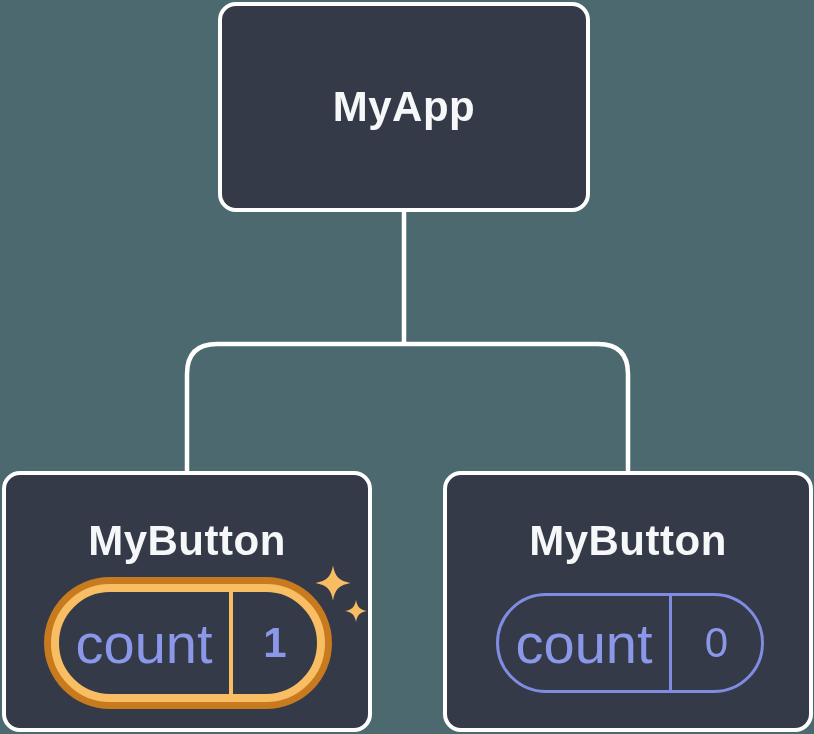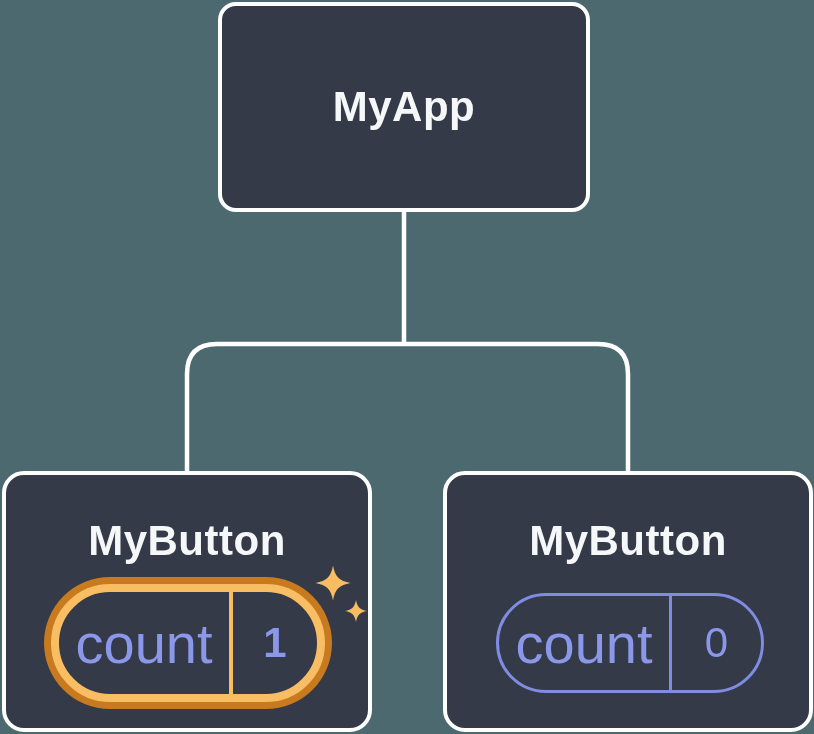--- a/index.html
+++ b/index.html
@@ -22,21 +22,21 @@
     box-sizing: border-box;
     background: #343A47;
     border: 4px solid #FFFFFF;
     border-radius: 18px;
   }
   .node-root {
     left: 218px; top: 2px;
     width: 372px; height: 210px;
     display: flex; align-items: center; justify-content: center;
   }
-  .node-child { top: 471px; width: 370px; height: 261px; border-radius: 22px; }
+  .node-child { top: 471px; width: 370px; height: 261px; }
   .node-child.left  { left: 2px; }
   .node-child.right { left: 443px; }
   .node-title {
     color: #F6F7F9;
     font-size: 42px;
     font-weight: 700;
     letter-spacing: 0.5px;
     text-align: center;
   }
   .node-child .node-title {

